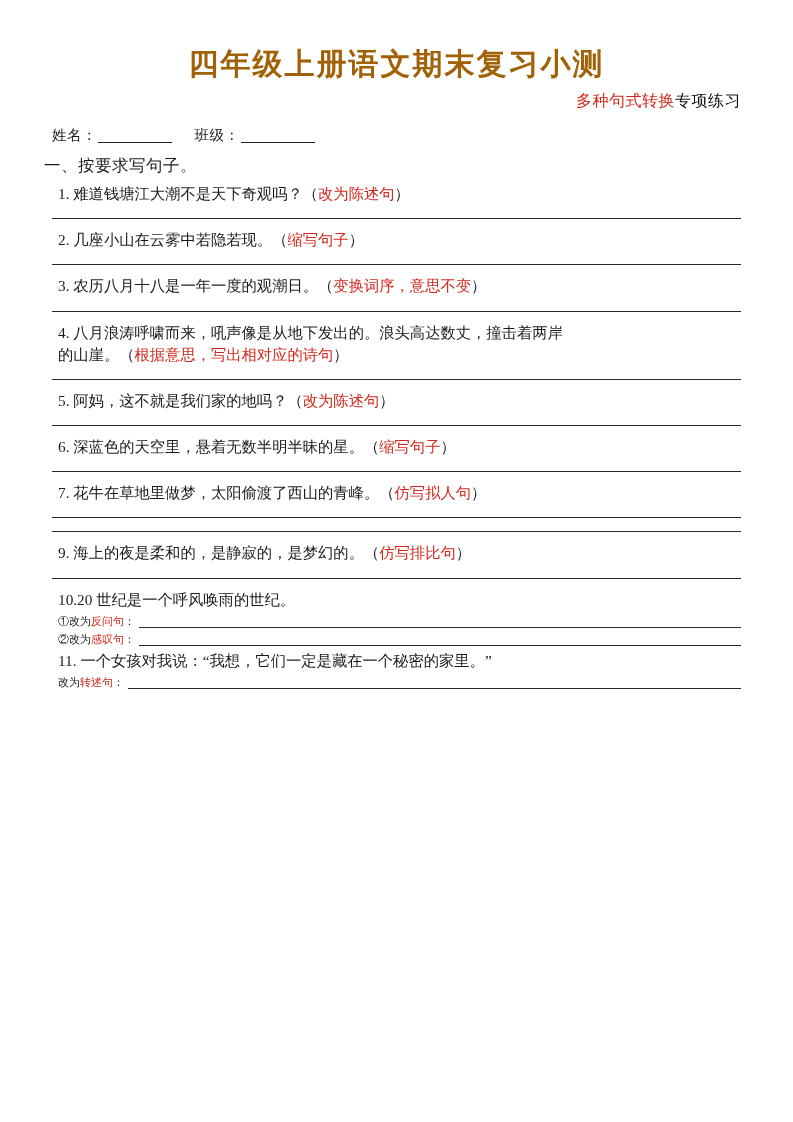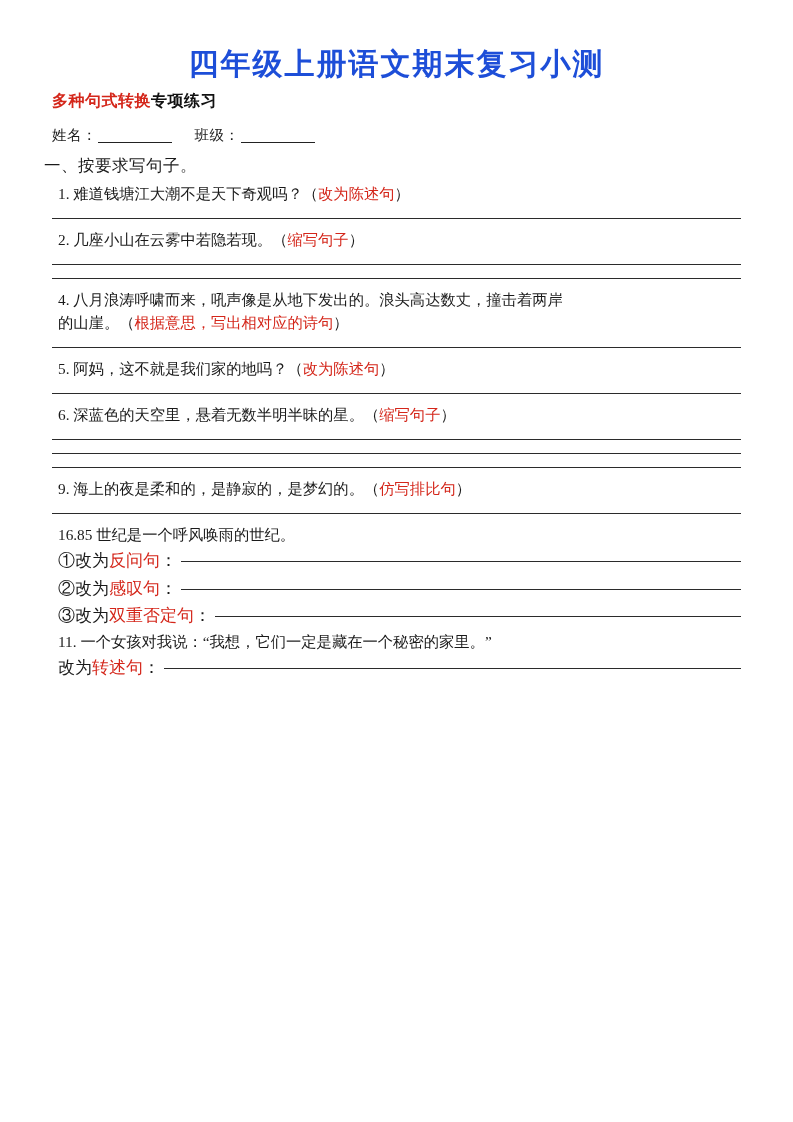--- a/index.html
+++ b/index.html
@@ -20,27 +20,27 @@
     width: 793px;
     height: 1122px;
     padding: 38px 52px 0 52px;
   }
   .title {
     text-align: center;
     font-family: Liberation Mono, monospace;
     font-weight: bold;
     font-size: 30px;
     letter-spacing: 2px;
-    color: #1d4ed8;
+    color: #a16207;
     margin: 6px 0 2px 0;
   }
   .subtitle {
-    text-align: left;
+    text-align: right;
     font-size: 16px;
-    font-weight: bold;
+    font-weight: normal;
     margin: 6px 0 2px 0;
     letter-spacing: 0.5px;
   }
   .subtitle .red {
     color: #d4261a;
   }
   .subtitle .blk {
     color: #111;
   }
   .idline {
@@ -73,26 +73,26 @@
     color: #d4261a;
     text-align: right;
   }
   .rule {
     border: none;
     border-top: 1px solid #2b2b2b;
     margin: 13px 0 10px 0;
     height: 0;
   }
   .sub {
-    font-size: 17px;
+    font-size: 11px;
     line-height: 1.5;
     padding-left: 6px;
     margin: 2px 0;
     display: flex;
-    align-items: flex-start;
+    align-items: center;
   }
   .sub .lbl {
     white-space: nowrap;
   }
   .sub .lbl .red {
     color: #d4261a;
   }
   .sub .fill {
     flex: 1;
     border-bottom: 1px solid #2b2b2b;
@@ -122,63 +122,65 @@
   <div class="q">
     <span>1. 难道钱塘江大潮不是天下奇观吗？（</span><span class="red">改为陈述句</span><span>）</span>
   </div>
   <hr class="rule">
 
   <div class="q">
     <span>2. 几座小山在云雾中若隐若现。（</span><span class="red">缩写句子</span><span>）</span>
   </div>
   <hr class="rule">
 
+  <div class="q">
+    <span>3. 农历八月十八是一年一度的观潮日。（</span><span class="red">变换词序，意思不变</span><span>）</span>
+  </div>
   <hr class="rule">
 
   <div class="q">
     <div>4. 八月浪涛呼啸而来，吼声像是从地下发出的。浪头高达数丈，撞击着两岸</div>
     <div><span>的山崖。（</span><span class="red">根据意思，写出相对应的诗句</span><span>）</span></div>
   </div>
   <hr class="rule">
 
   <div class="q">
     <span>5. 阿妈，这不就是我们家的地吗？（</span><span class="red">改为陈述句</span><span>）</span>
   </div>
   <hr class="rule">
 
   <div class="q">
     <span>6. 深蓝色的天空里，悬着无数半明半昧的星。（</span><span class="red">缩写句子</span><span>）</span>
   </div>
   <hr class="rule">
 
+  <div class="q">
+    <span>7. 花牛在草地里做梦，太阳偷渡了西山的青峰。（</span><span class="red">仿写拟人句</span><span>）</span>
+  </div>
   <hr class="rule">
 
   <hr class="rule">
 
   <div class="q">
     <span>9. 海上的夜是柔和的，是静寂的，是梦幻的。（</span><span class="red">仿写排比句</span><span>）</span>
   </div>
   <hr class="rule">
 
-  <div class="q">16.85 世纪是一个呼风唤雨的世纪。</div>
+  <div class="q">10.20 世纪是一个呼风唤雨的世纪。</div>
 
   <div class="sub">
     <span class="lbl"><span>①改为</span><span class="red">反问句</span><span>：</span></span>
     <span class="fill"></span>
   </div>
 
   <div class="sub">
     <span class="lbl"><span>②改为</span><span class="red">感叹句</span><span>：</span></span>
     <span class="fill"></span>
   </div>
 
-  <div class="sub">
-    <span class="lbl"><span>③改为</span><span class="red">双重否定句</span><span>：</span></span>
-    <span class="fill"></span>
-  </div>
 
   <div class="q">11. 一个女孩对我说：“我想，它们一定是藏在一个秘密的家里。”</div>
   <div class="sub">
     <span class="lbl"><span>改为</span><span class="red">转述句</span><span>：</span></span>
     <span class="fill"></span>
   </div>
 
 
 </div>
 

